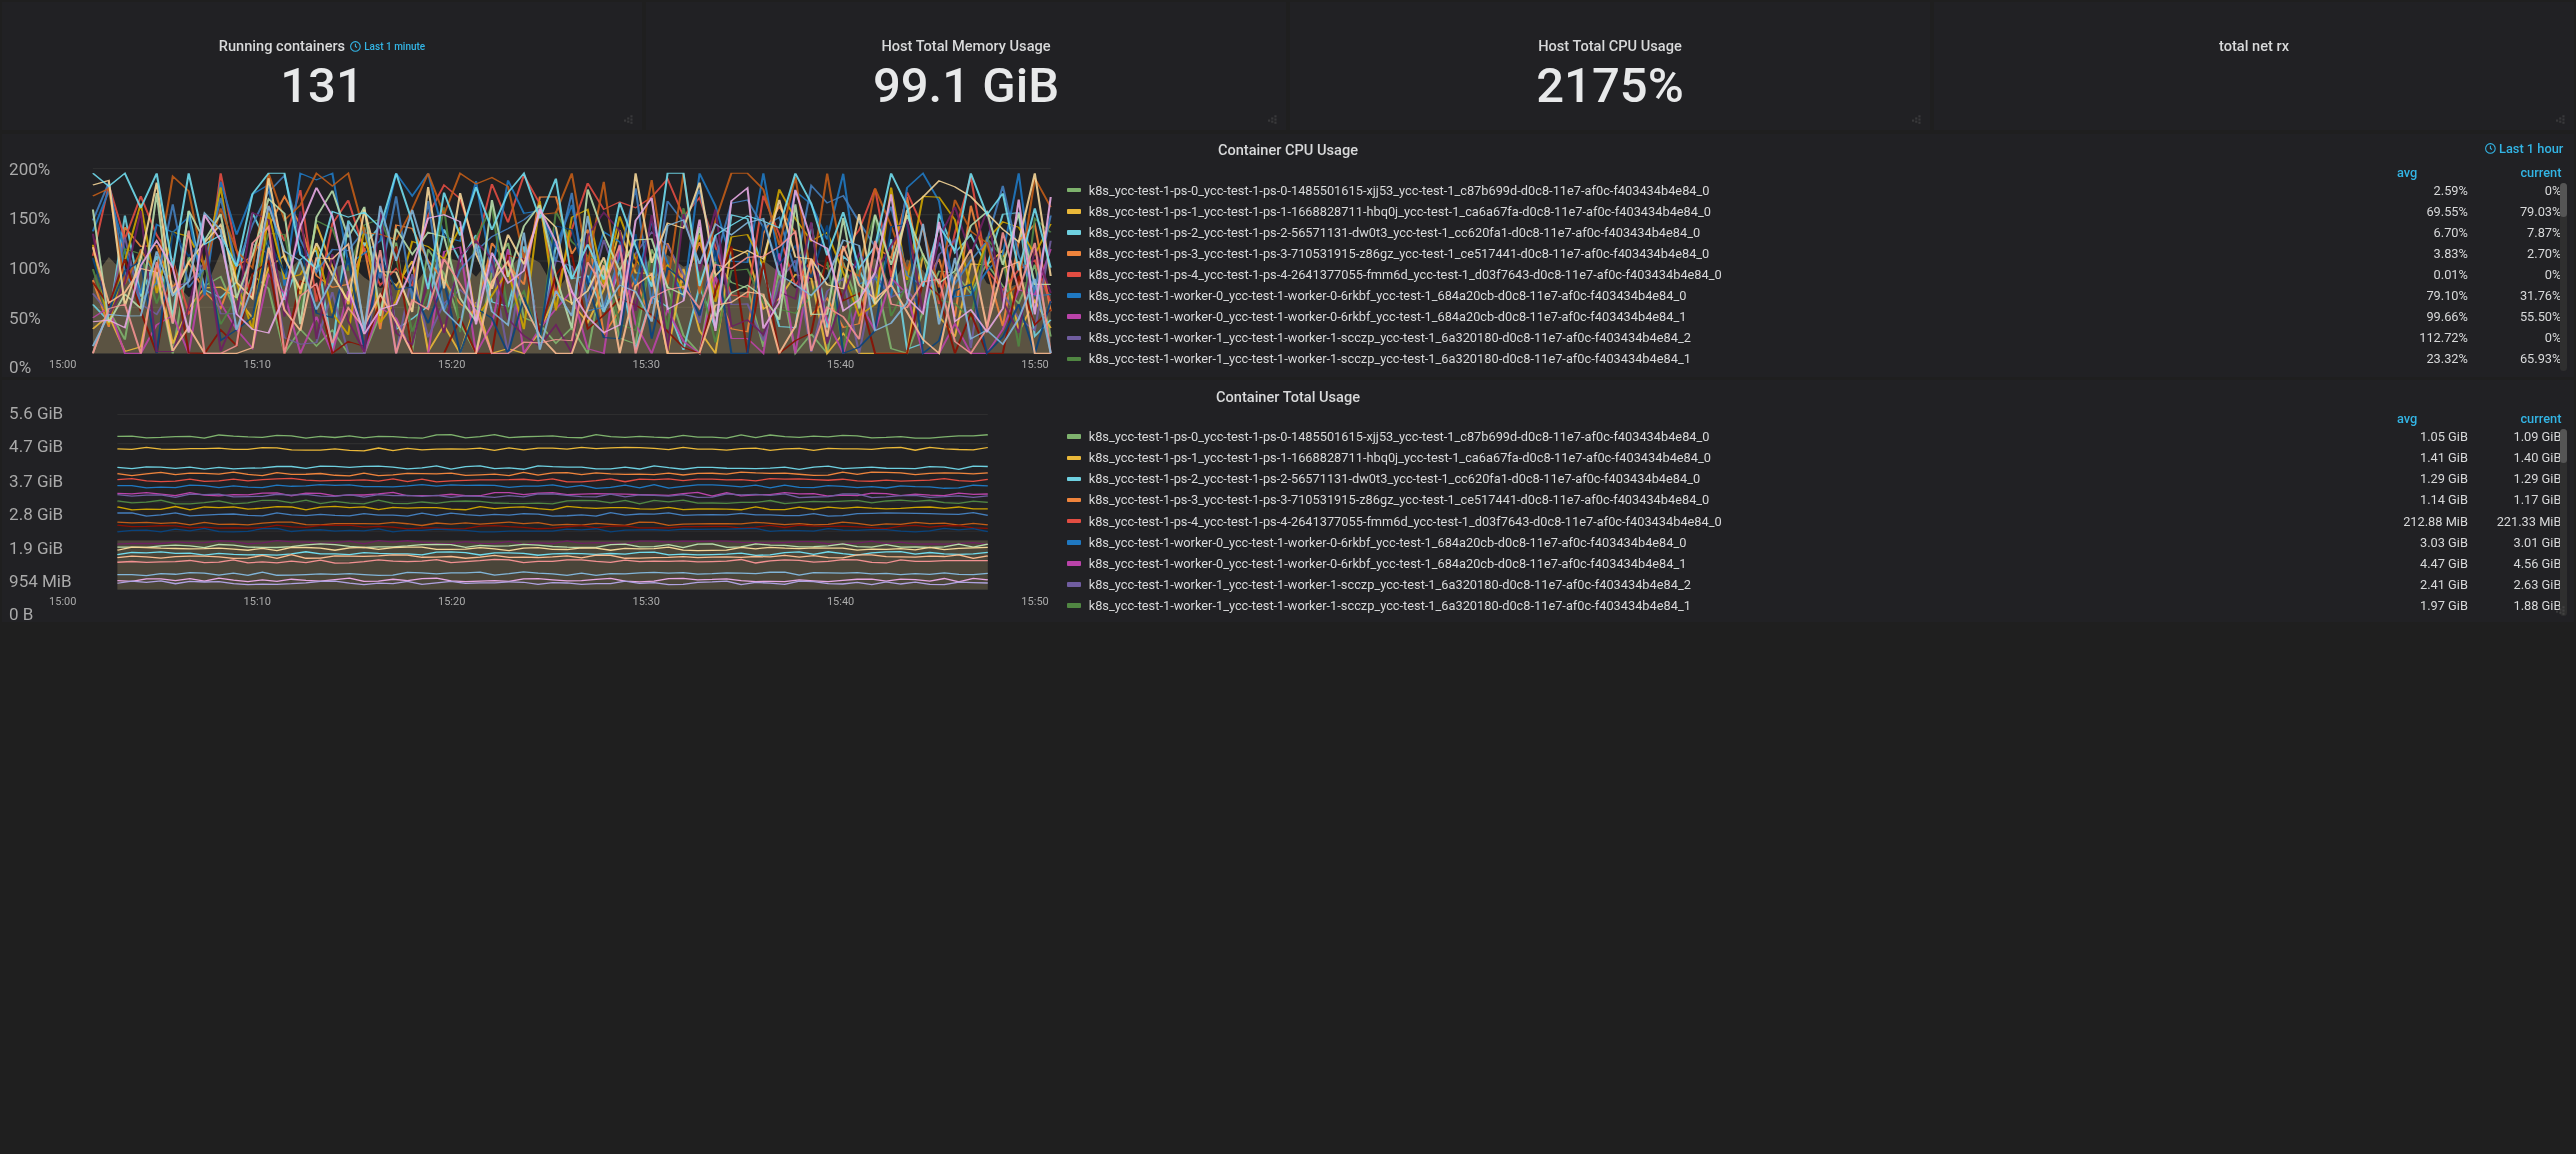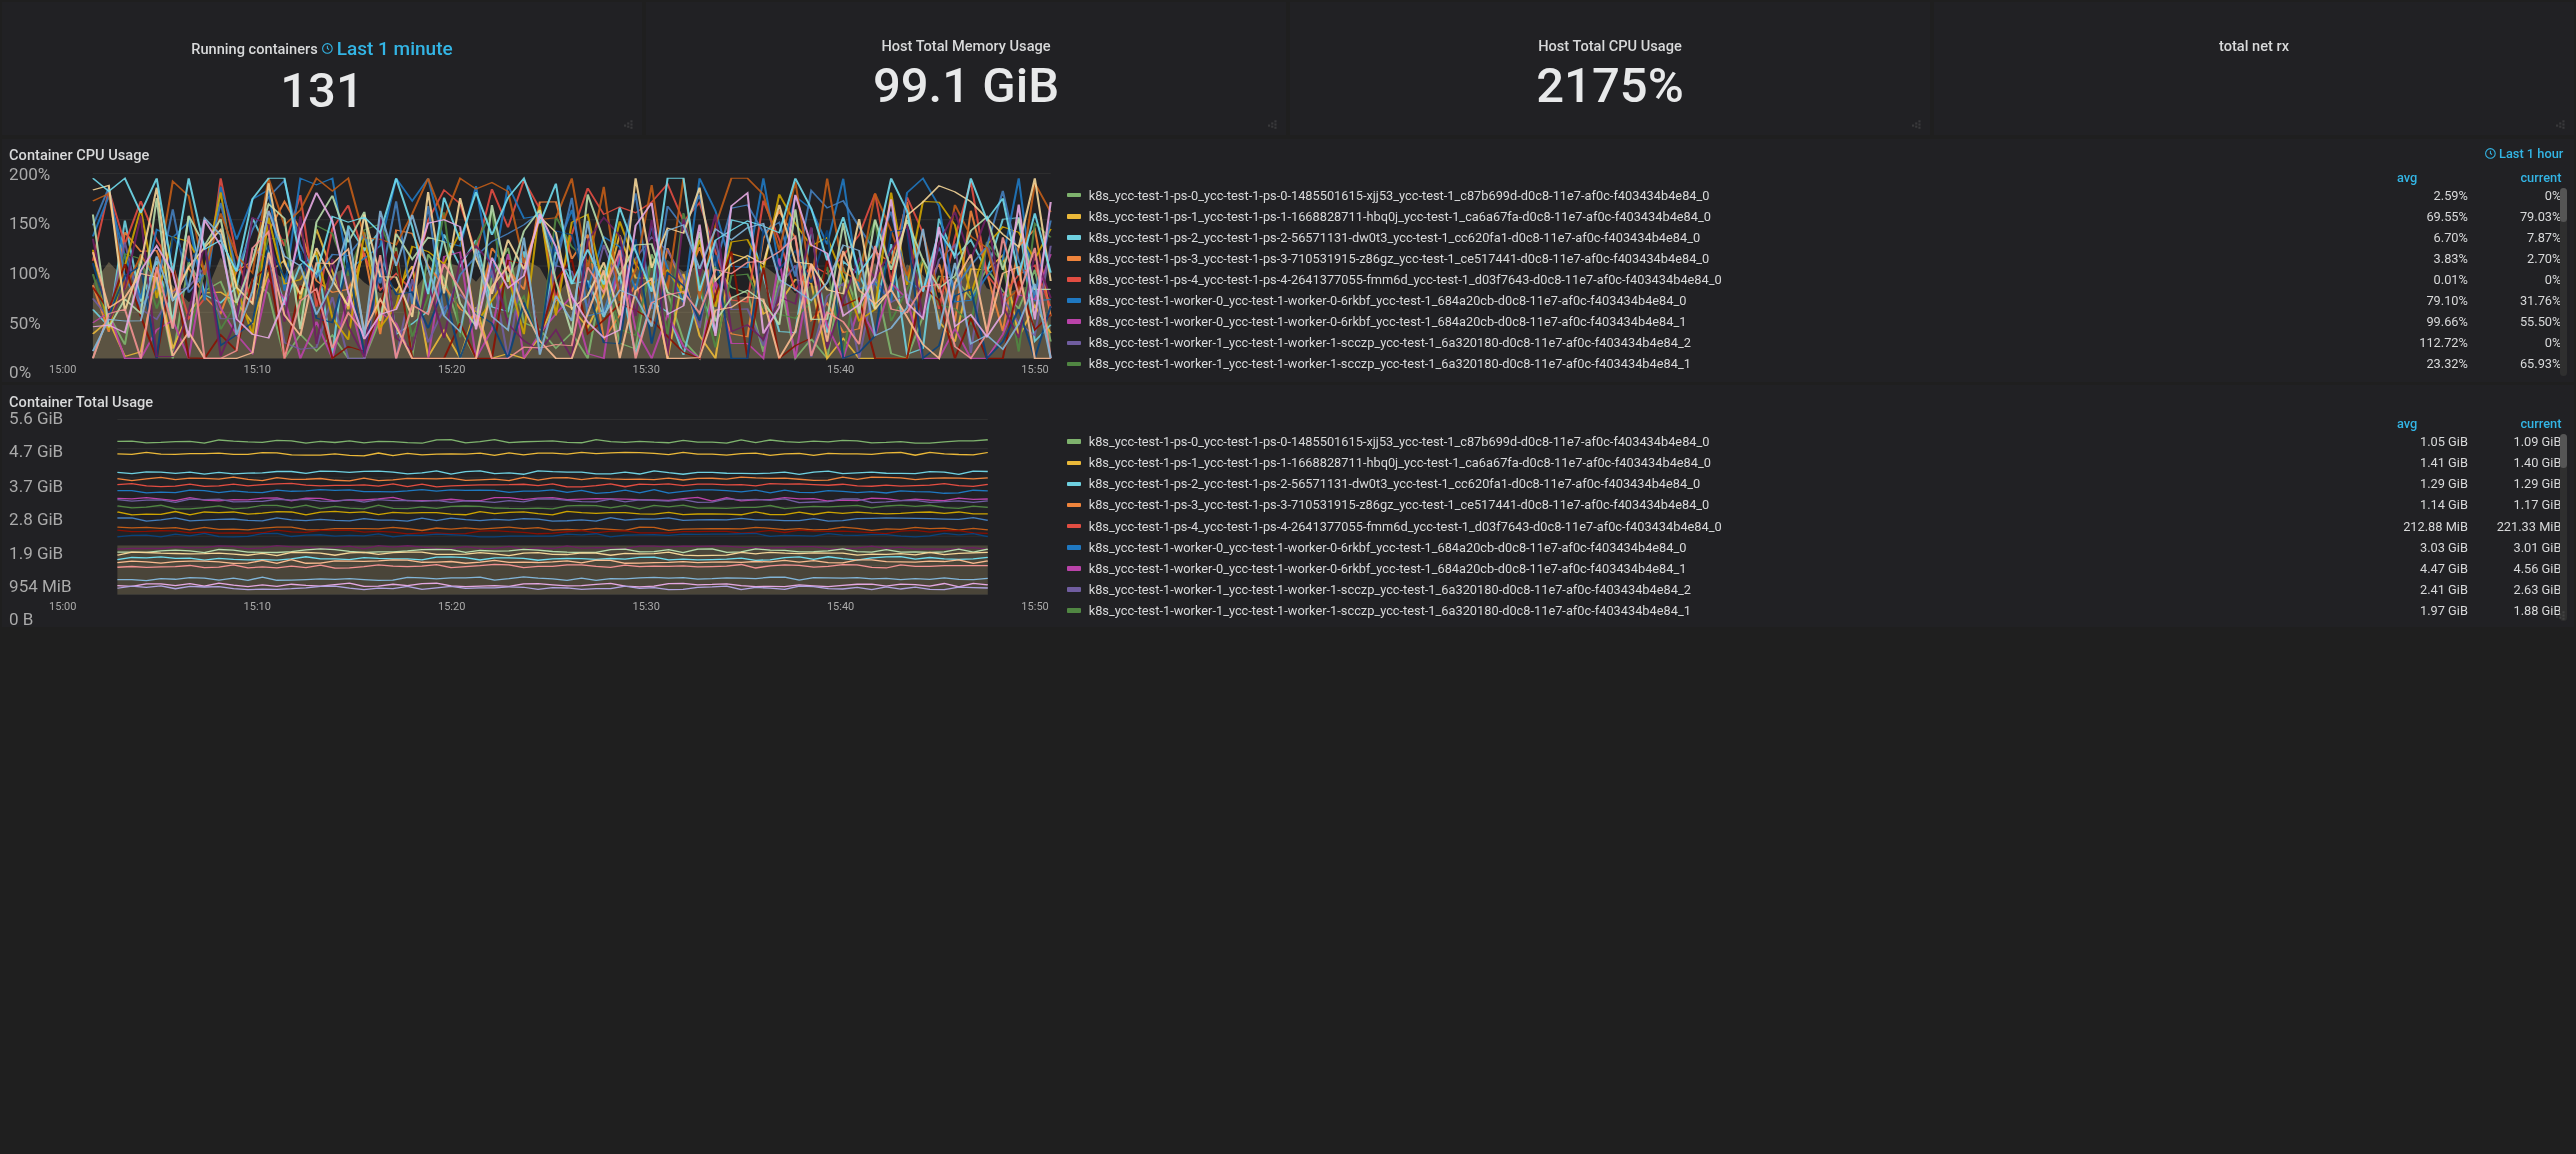--- a/index.html
+++ b/index.html
@@ -40,41 +40,42 @@
   margin-top: 28px;
 }
 .stat-value {
   font-size: 49px;
   font-weight: 500;
   color: #e8e9ea;
   margin-top: 1.8px;
 }
 .time-badge {
   color: #33b5e5;
-  font-size: 19px;
+  font-size: 10px;
   font-weight: 500;
   display: inline-flex;
   align-items: center;
   gap: 2.7px;
 }
 .time-badge svg { width: 12.8px; height: 12.8px; }
 .drilldown {
   position: absolute;
   bottom: 3.6px;
   right: 5.5px;
   opacity: 0.35;
 }
 .drilldown svg { width: 12.8px; height: 12.8px; }
 
 .chart-panel {
   background: #212124;
   position: relative;
   padding: 3.6px 7.3px 5.5px 7.3px;
 }
 .chart-header {
+  text-align: center;
   font-size: 14.6px;
   font-weight: 500;
   color: #d8d9da;
   padding: 3.6px 0 5.5px;
   position: relative;
 }
 .chart-header .time-badge {
   position: absolute;
   right: 3.6px;
   top: 3.6px;

